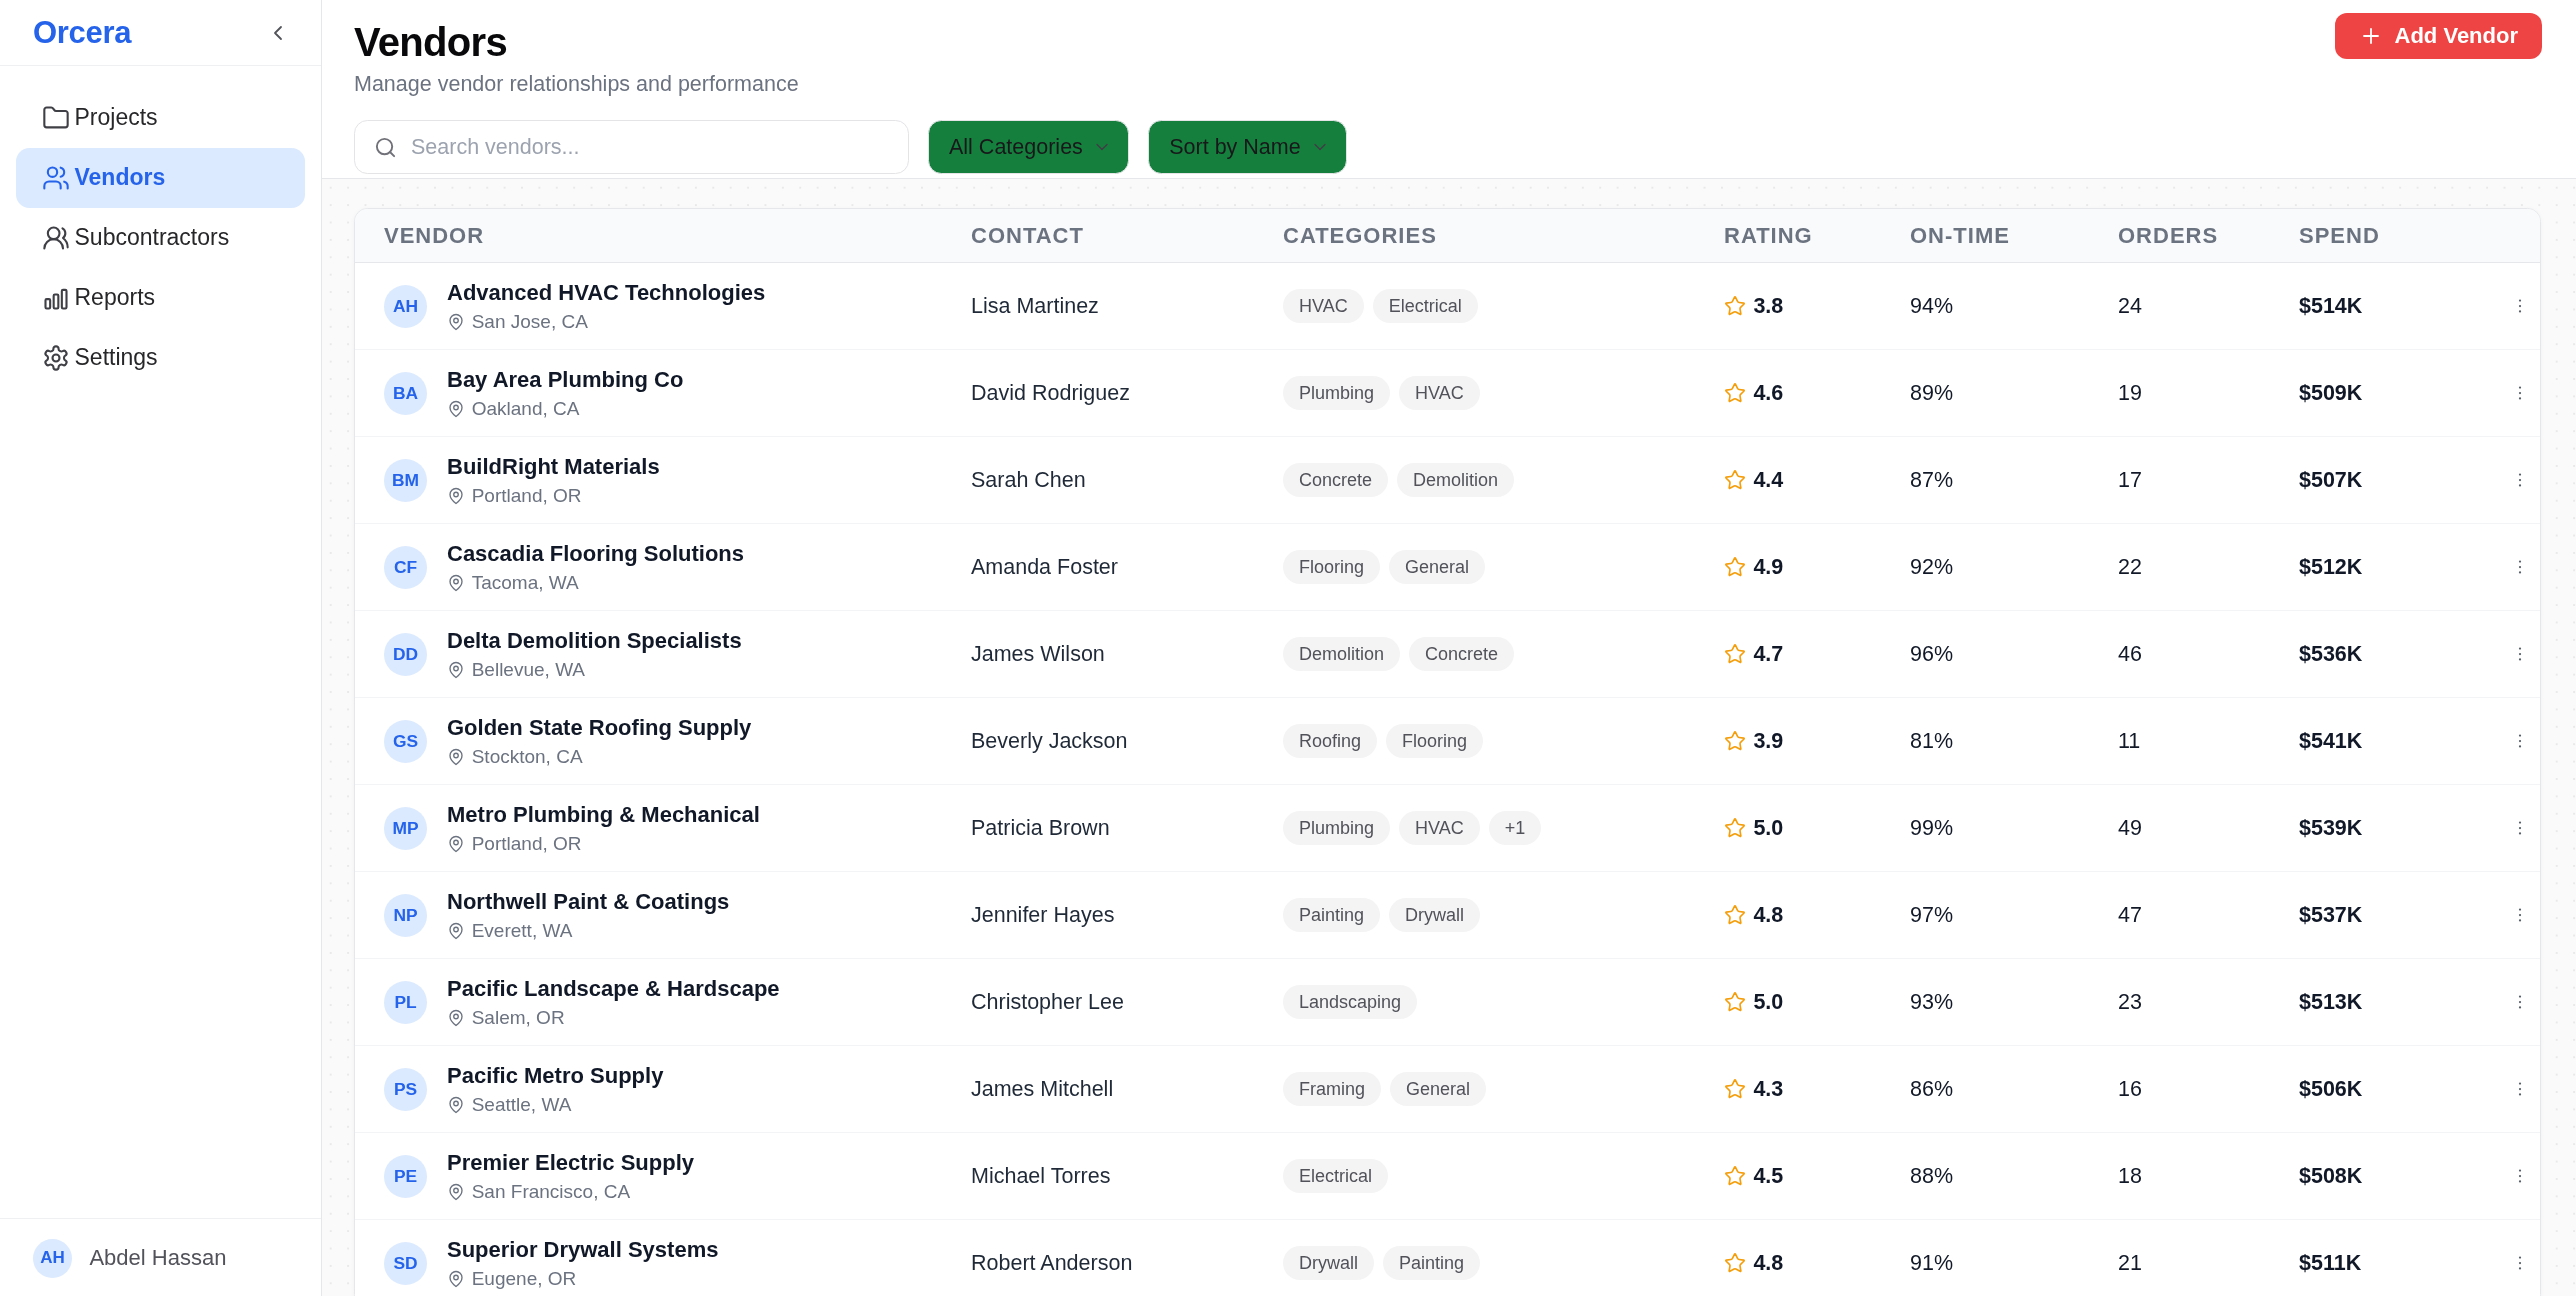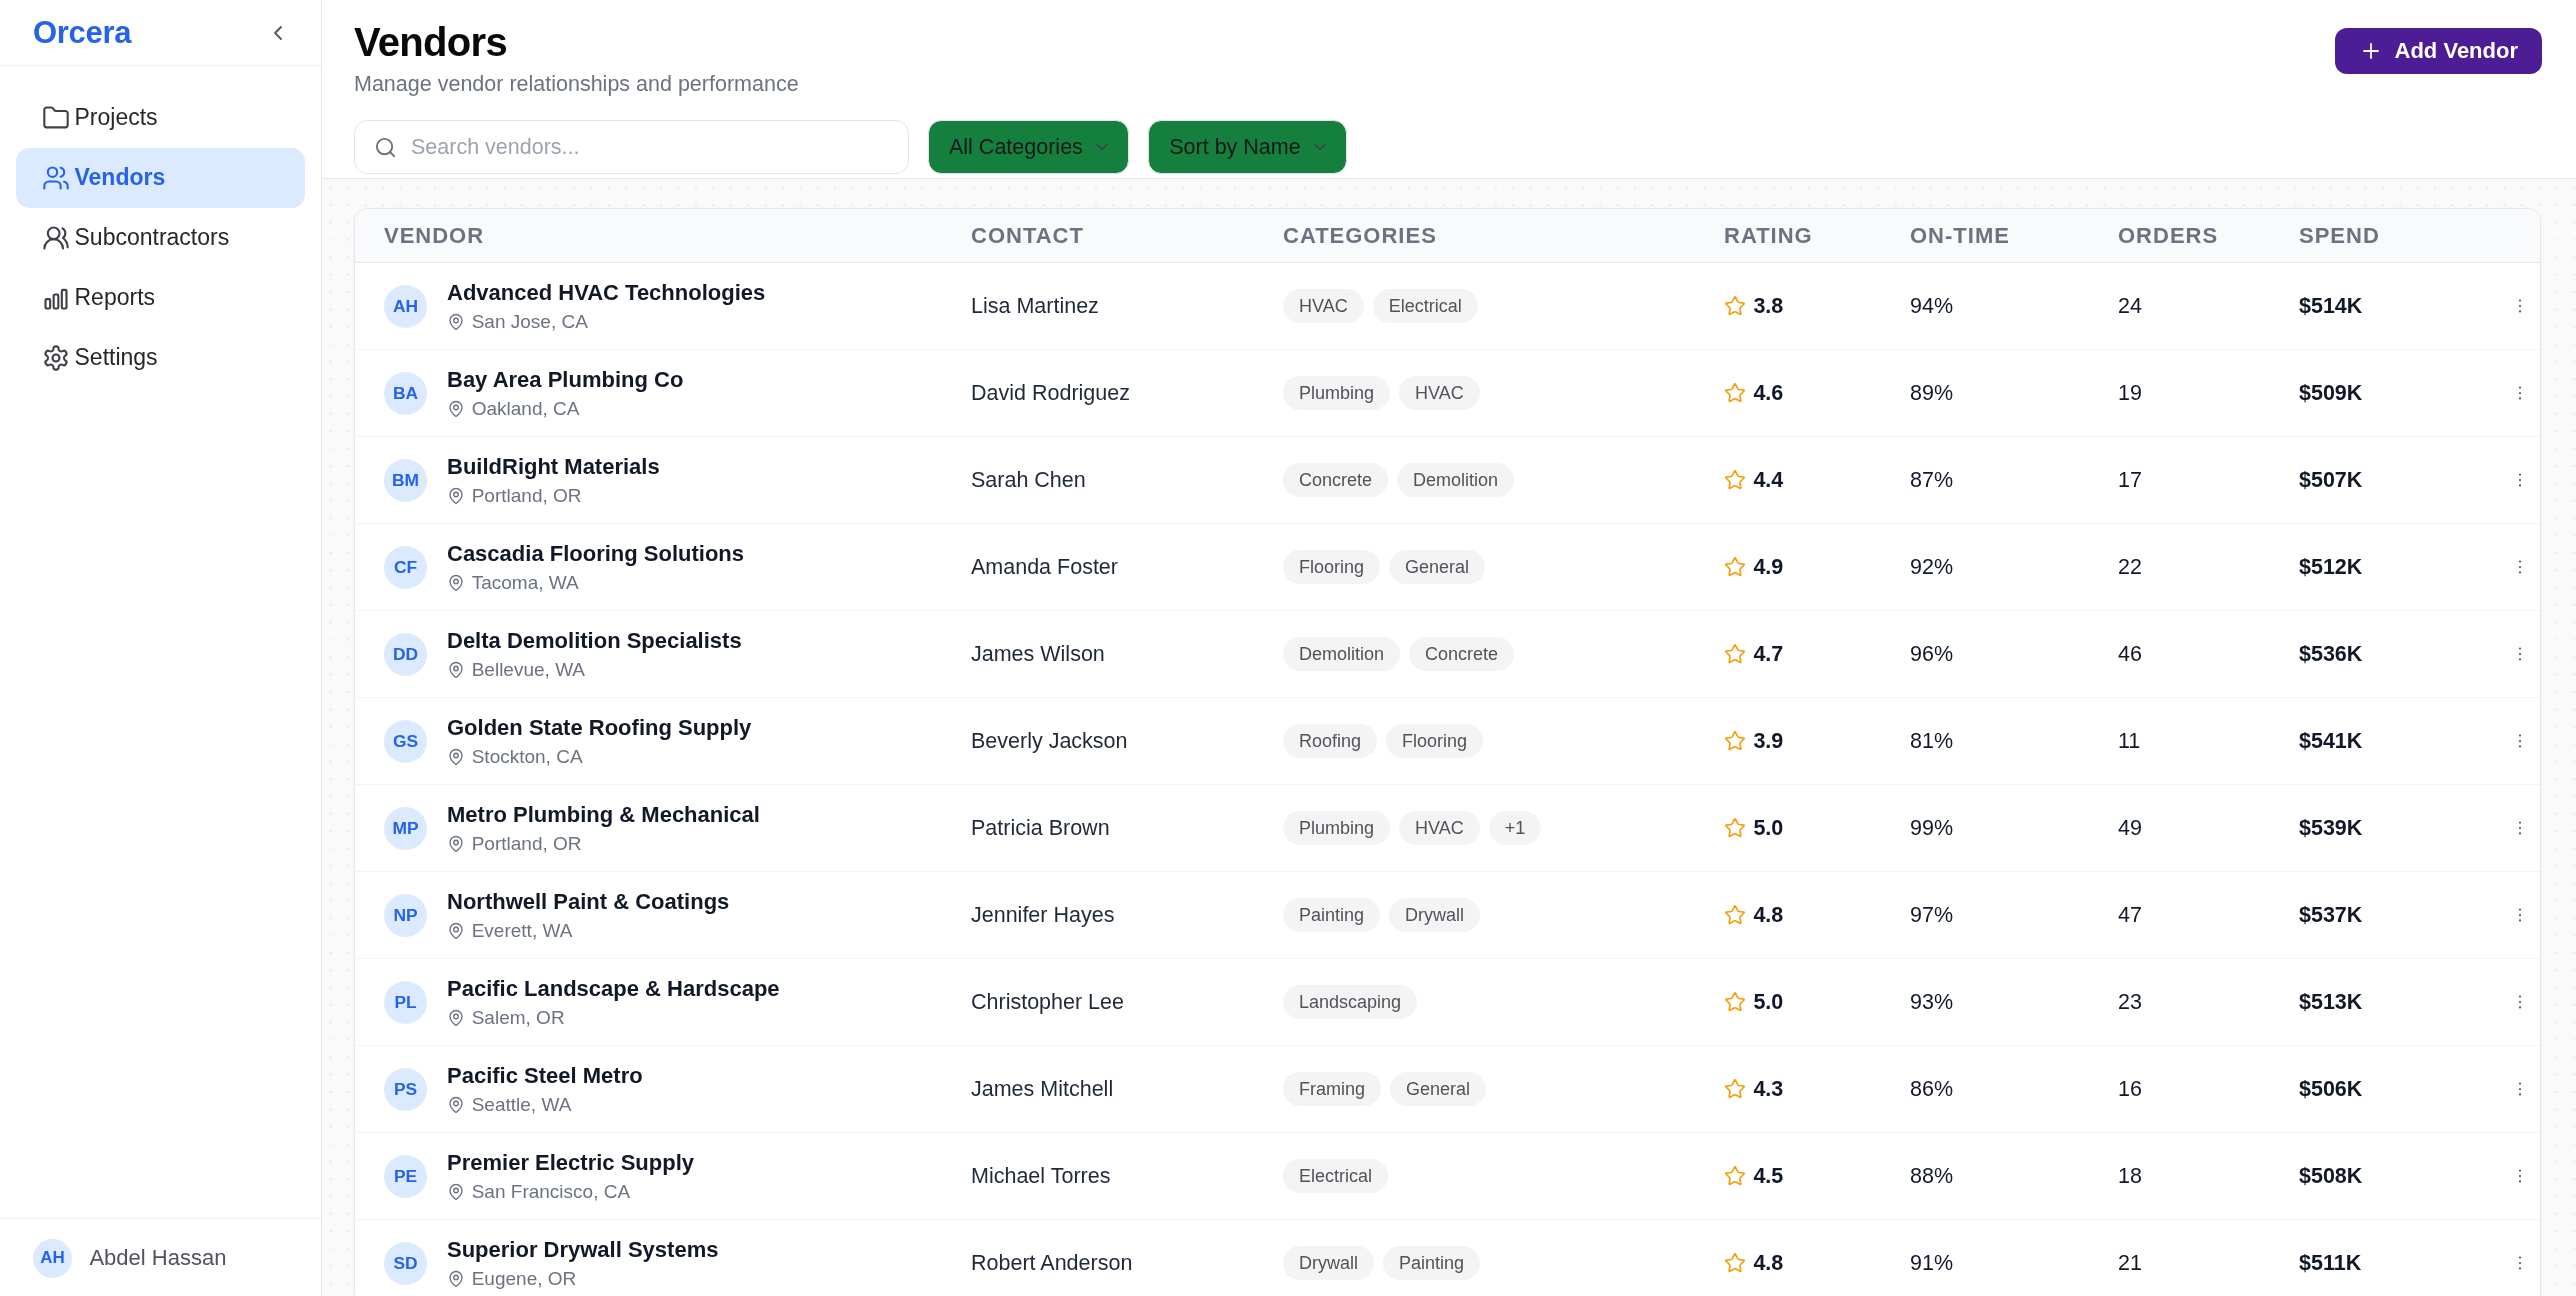--- a/index.html
+++ b/index.html
@@ -19,21 +19,21 @@
   .nav-item.active svg { stroke:#2563eb; }
   .sidebar-footer { border-top:0.7px solid #eef0f2; height:79px; display:flex; align-items:center; gap:17.4px; padding:0 33px; cursor:pointer; }
   .user-avatar { width:39px; height:39px; border-radius:50%; background:#dbeafe; color:#2563eb; font-size:17px; font-weight:700; display:flex; align-items:center; justify-content:center; flex:none; }
   .user-name { font-size:22px; color:#52525b; font-weight:500; }
 
   
   .main { flex:1; display:flex; flex-direction:column; height:100%; min-width:0; }
   .main-header { position:relative; background:#fff; border-bottom:0.7px solid #e5e7eb; height:179px; padding:21.5px 34px 0 32px; }
   .page-title { font-size:40px; line-height:40px; font-weight:700; color:#09090b; letter-spacing:-0.7px; }
   .page-subtitle { margin-top:10.7px; font-size:21.5px; line-height:24px; color:#6b7280; }
-  .add-btn { position:absolute; top:28px; right:34px; height:46px; background:#4c1d95; color:#fff; border:none; border-radius:12px; font-family:inherit; font-size:22px; font-weight:600; display:flex; align-items:center; gap:12px; padding:0 24px; cursor:pointer; }
+  .add-btn { position:absolute; top:13px; right:34px; height:46px; background:#ef4444; color:#fff; border:none; border-radius:12px; font-family:inherit; font-size:22px; font-weight:600; display:flex; align-items:center; gap:12px; padding:0 24px; cursor:pointer; }
   .add-btn svg { width:24px; height:24px; stroke:#fff; }
   .filters-row { display:flex; gap:19px; margin-top:24px; }
   .search-box { width:555px; height:54px; border:0.7px solid #e4e4e7; border-radius:13.4px; background:#fff; display:flex; align-items:center; gap:12px; padding:0 19px; }
   .search-box svg { width:23px; height:23px; stroke:#71717a; flex:none; }
   .search-box input { flex:1; border:none; outline:none; font-family:inherit; font-size:21.5px; color:#0c4a6e; background:transparent; }
   .search-box input::placeholder { color:#9ca3af; }
   .select { height:54px; border:0.7px solid #e4e4e7; border-radius:13.4px; background:#15803d; display:flex; align-items:center; justify-content:space-between; padding:0 16px 0 20px; font-size:21.5px; color:#18181b; cursor:pointer; }
   .select svg { width:20px; height:20px; stroke:#3f3f46; flex:none; margin-left:9.4px; }
   .select.categories { min-width:176px; }
   .select.sort { min-width:178px; }
@@ -527,21 +527,21 @@
                   <circle cx="12" cy="18.5" r="1.35"></circle>
                 </svg>
       </button>
     </div>
   </div>
 
   <div class="grid-row row">
     <div class="vendor-cell">
       <div class="row-avatar">PS</div>
       <div>
-        <div class="vendor-name">Pacific Steel Metro</div>
+        <div class="vendor-name">Pacific Metro Supply</div>
         <div class="vendor-loc">
           <svg viewBox="0 0 24 24" fill="none" stroke-width="1.8" stroke-linecap="round" stroke-linejoin="round">
                     <path d="M20 10c0 6-8 12-8 12s-8-6-8-12a8 8 0 0 1 16 0Z"></path>
                     <circle cx="12" cy="10" r="3"></circle>
                   </svg>
           <span>Seattle, WA</span>
         </div>
       </div>
     </div>
     <div class="contact-cell">James Mitchell</div>

